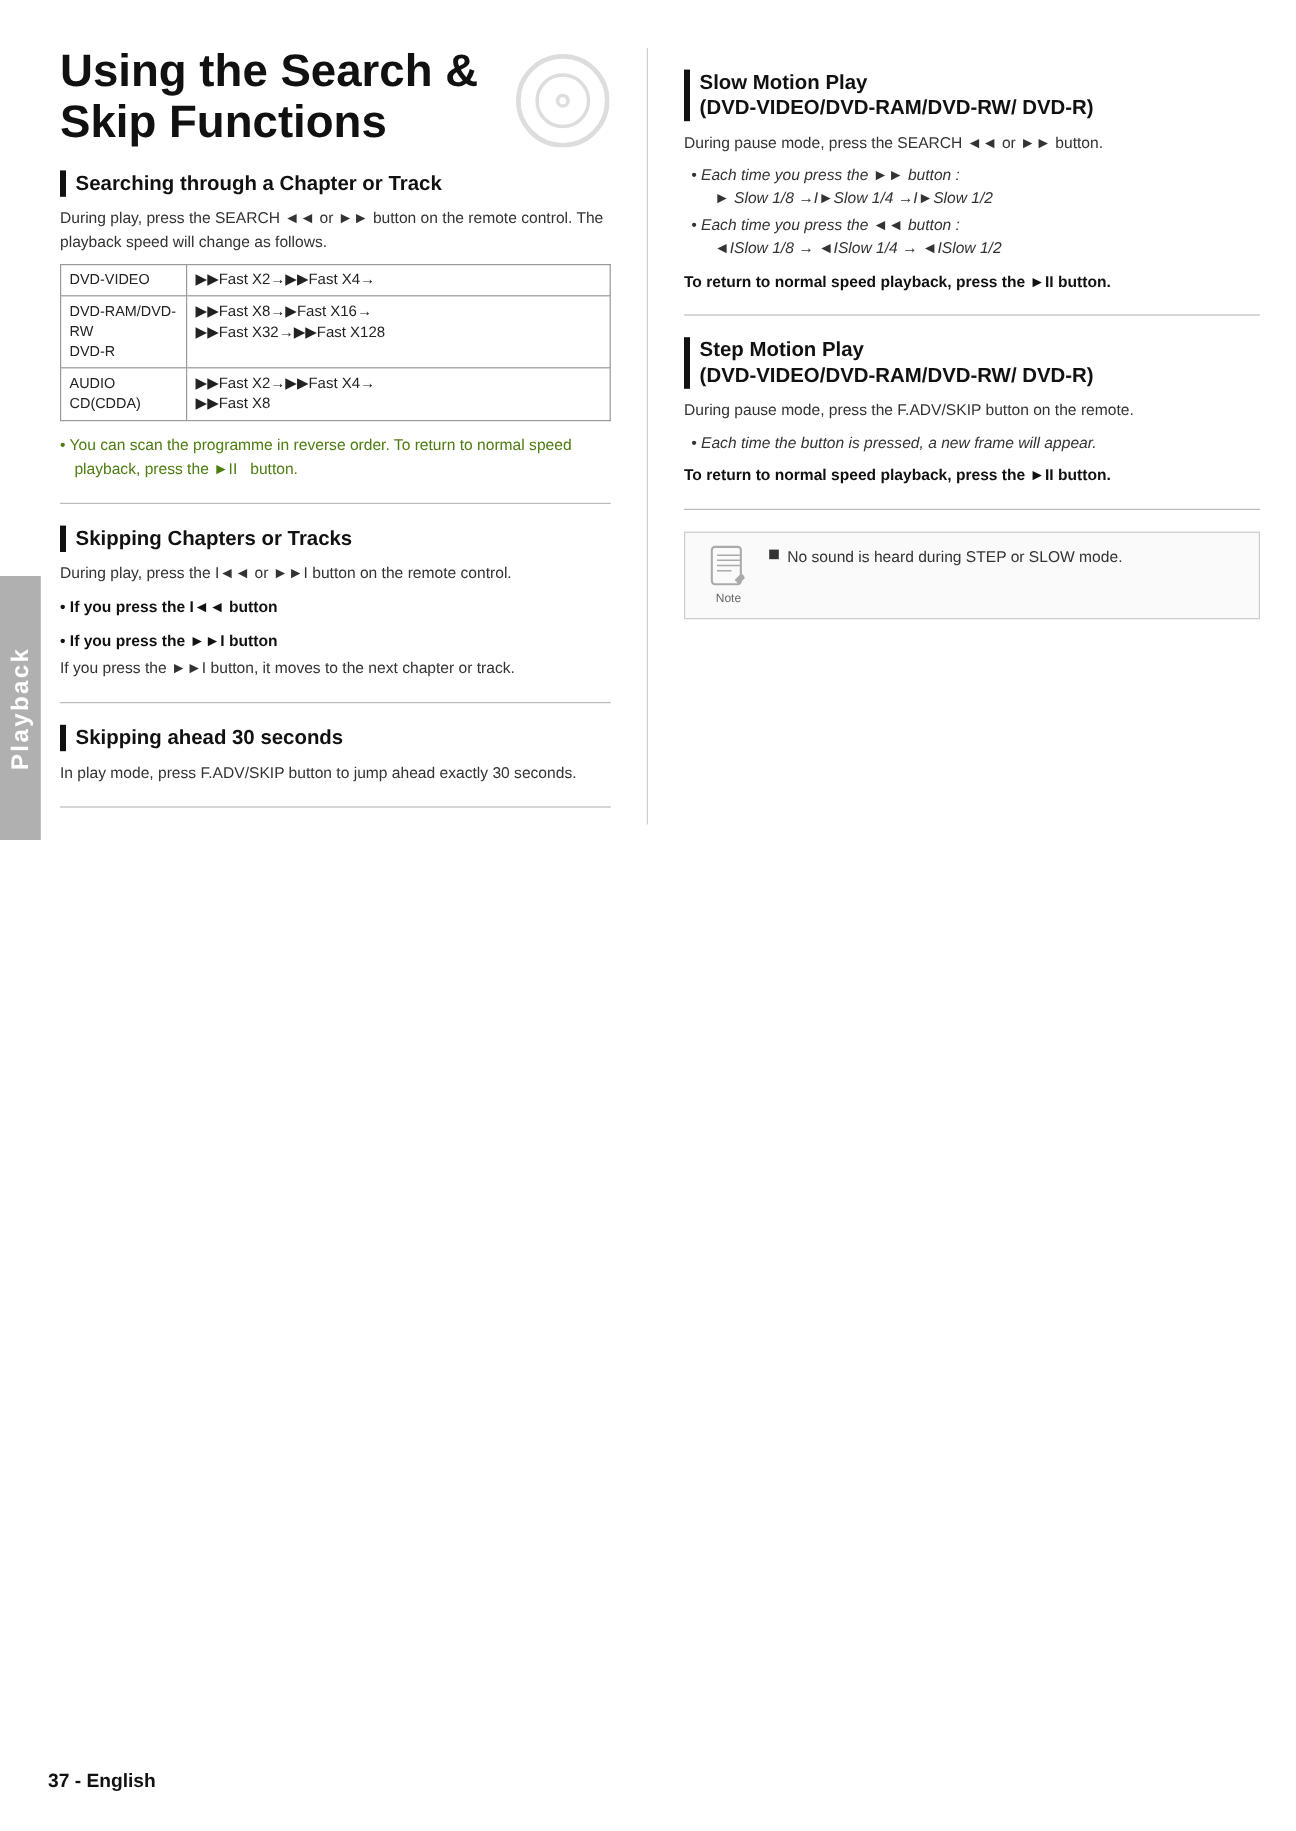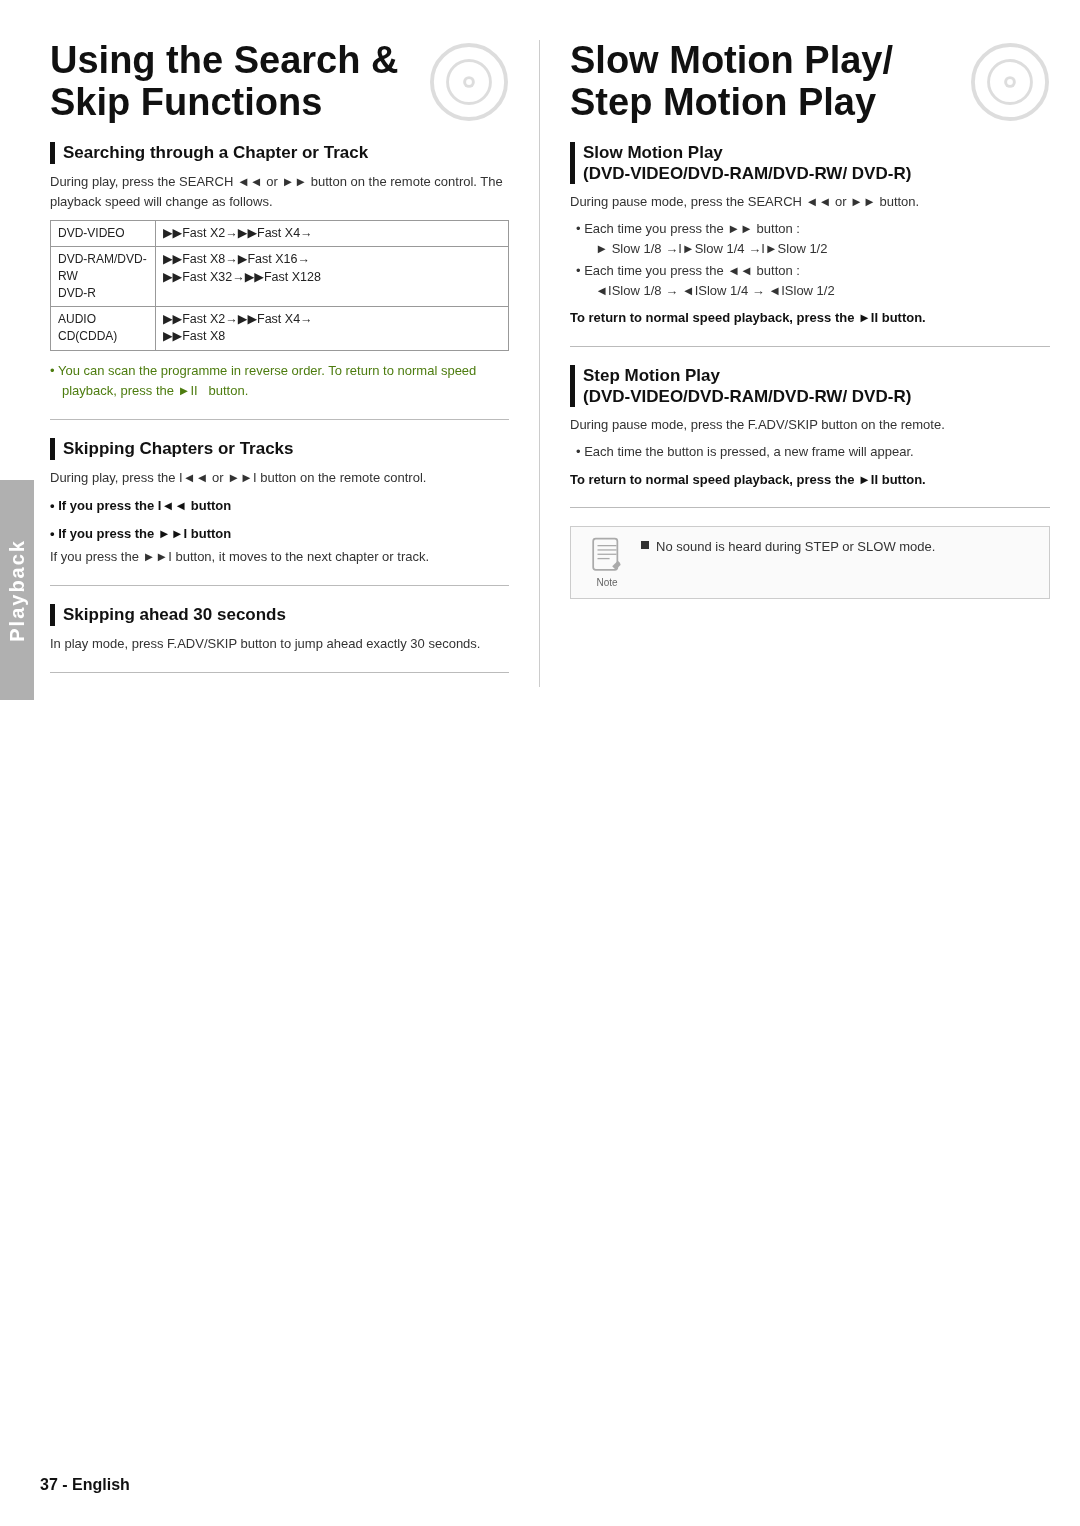--- a/index.html
+++ b/index.html
@@ -63,21 +63,21 @@
     .right-col {
       flex: 1;
       padding-left: 30px;
       padding-right: 30px;
     }
 
     
     .section-title {
       display: flex;
       flex-direction: row;
-      align-items: center;
+      align-items: flex-end;
       margin-bottom: 18px;
       position: relative;
     }
 
     .title-text {
       font-size: 38px;
       font-weight: 900;
       line-height: 1.1;
       color: #111;
       flex: 1;
@@ -174,20 +174,21 @@
     }
 
     
     .sub-bullet {
       font-size: 13px;
       color: #333;
       line-height: 1.5;
       margin-bottom: 3px;
       padding-left: 18px;
       text-indent: -12px;
+      font-style: italic;
     }
 
     
     .note-box {
       display: flex;
       flex-direction: row;
       align-items: flex-start;
       border: 1px solid #ccc;
       padding: 10px 14px;
       margin-top: 18px;
@@ -312,31 +313,20 @@
       </div>
 
       <p class="body-text">In play mode, press F.ADV/SKIP button to jump ahead exactly 30 seconds.</p>
 
       <hr class="divider">
 
     </div>
 
     <div class="right-col">
 
-      <div class="section-title">
-        <div class="title-text">Slow Motion Play/ Step Motion Play</div>
-        <div class="title-icon">
-          <svg class="disc-icon-svg" viewBox="0 0 80 80" xmlns="http://www.w3.org/2000/svg">
-            <circle cx="40" cy="40" r="38" fill="none" stroke="#000" stroke-width="4"></circle>
-            <circle cx="40" cy="40" r="22" fill="none" stroke="#000" stroke-width="3"></circle>
-            <circle cx="40" cy="40" r="6" fill="#000"></circle>
-            <circle cx="40" cy="40" r="3" fill="#fff"></circle>
-          </svg>
-        </div>
-      </div>
 
       <div class="subsection-heading">
         <div class="subsection-bar"></div>
         <div>
           <div class="subsection-title">Slow Motion Play</div>
           <div class="subsection-title">(DVD-VIDEO/DVD-RAM/DVD-RW/ DVD-R)</div>
         </div>
       </div>
 
       <p class="body-text">During pause mode, press the SEARCH ◄◄ or ►► button.</p>

